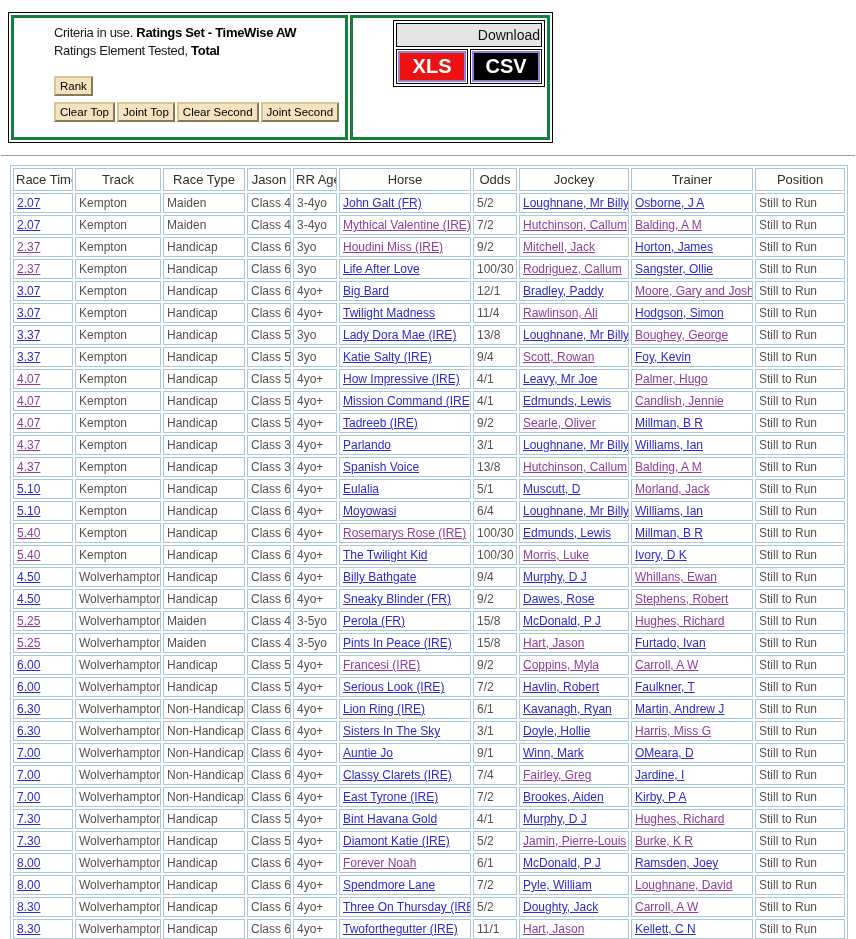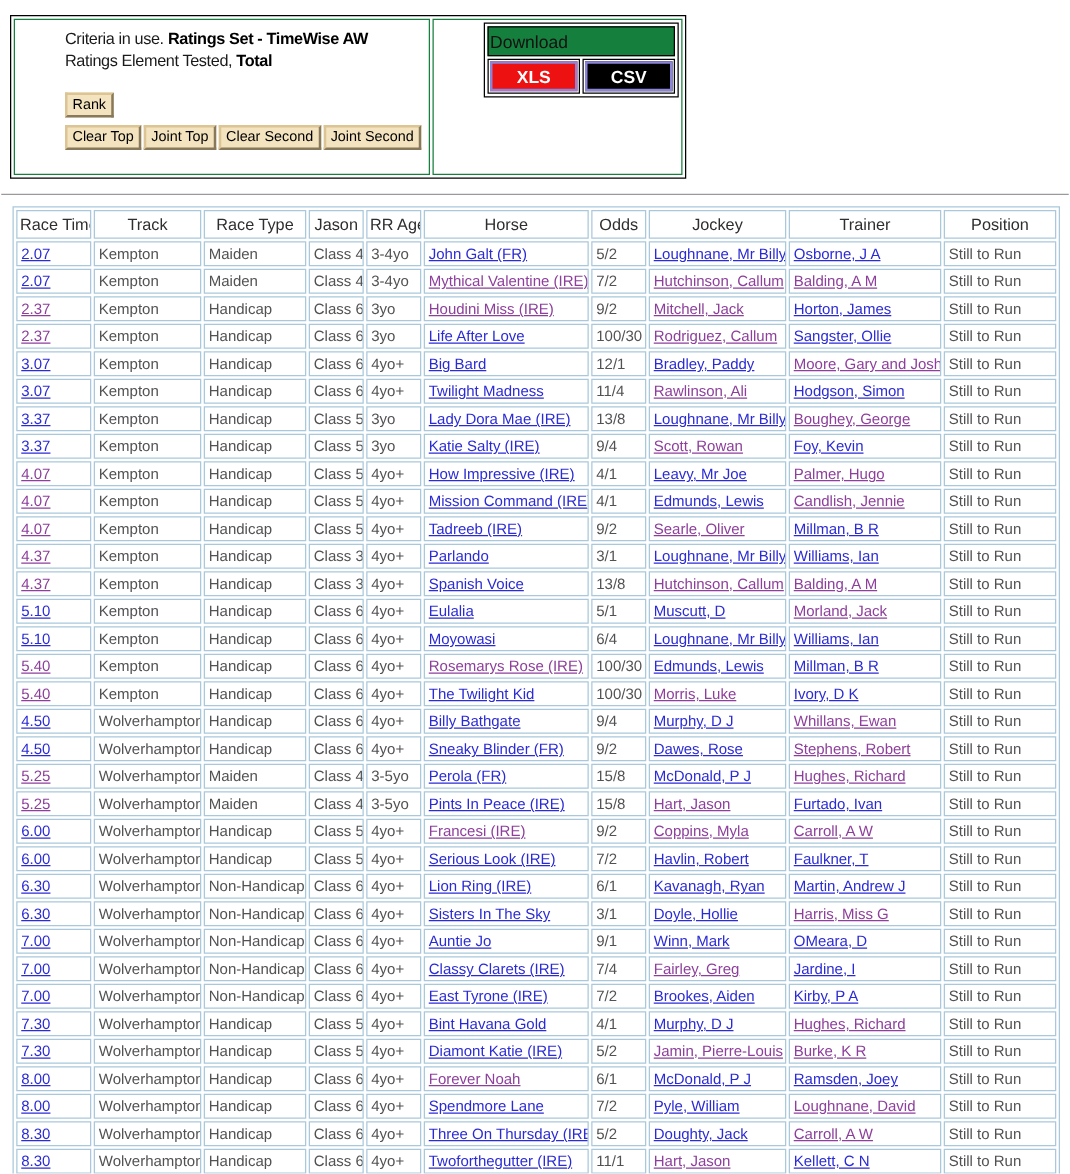--- a/index.html
+++ b/index.html
@@ -3,36 +3,36 @@
 <meta charset="utf-8">
 <style>
   * { box-sizing: border-box; }
   html,body { margin:0; padding:0; background:#fff; }
   body { font-family:"Liberation Sans", sans-serif; color:#4d4d4d; }
   .page { width:856px; height:939px; overflow:hidden; background:#fff; position:relative; }
 
   
   .top-table { border-collapse:separate; border-spacing:2px; border:1px solid #000;
                margin:12px 0 0 8px; }
-  .top-table > tbody > tr > td { border:1px solid #15803d; background:#fff; vertical-align:top;padding-left:40px; }
+  .top-table > tbody > tr > td { border:3px solid #15803d; background:#fff; vertical-align:top;padding-left:40px; }
   .crit-cell { width:292px; height:125px; padding:6px 4px 4px 4px; }
   .crit-text { font-size:13px; letter-spacing:-0.3px; color:#1a1a1a; white-space:nowrap;
                line-height:18px; }
   .crit-text b { color:#000; }
   .rank-row { margin-top:16px; }
   .btn-row { margin-top:6px; white-space:nowrap; }
   .tan-btn { background:#f3e3bf; border:2px outset #dcc494; color:#000;
              font-family:"Liberation Sans", sans-serif; font-size:11.5px;
              padding:2px 4px; margin-right:2px; cursor:pointer; }
   .dl-cell { width:200px; padding:2px; }
   .dl-table { width:100%; border-collapse:separate; border-spacing:2px; border:1px solid #000; }
   .dl-table td { border:1px solid #000; padding:1px; }
-  .dl-head { background:#15803d; text-align:left; font-size:14px; color:#111;
+  .dl-head { background:#e5e5e5; text-align:right; font-size:14px; color:#111;
              padding:3px 1px !important; }
-  .dl-btn { border:2px solid #8b84d7; text-align:center; font-weight:bold; font-size:14px;
+  .dl-btn { border:2px solid #8b84d7; text-align:center; font-weight:bold; font-size:20px;
             color:#fff; padding:2px 0; cursor:pointer; }
   .dl-xls { background:#ee1111; }
   .dl-csv { background:#000;text-align:center; }
   .dl-half { width:50%; }
 
   hr.sep { border:none; border-top:1px solid #9a9a9a; margin:12px 1px 9px 1px; }
 
   
   .race-table { table-layout:fixed; width:836px; margin-left:10px;
                 border-collapse:separate; border-spacing:2px; border:1px solid #a9c8dc; }

